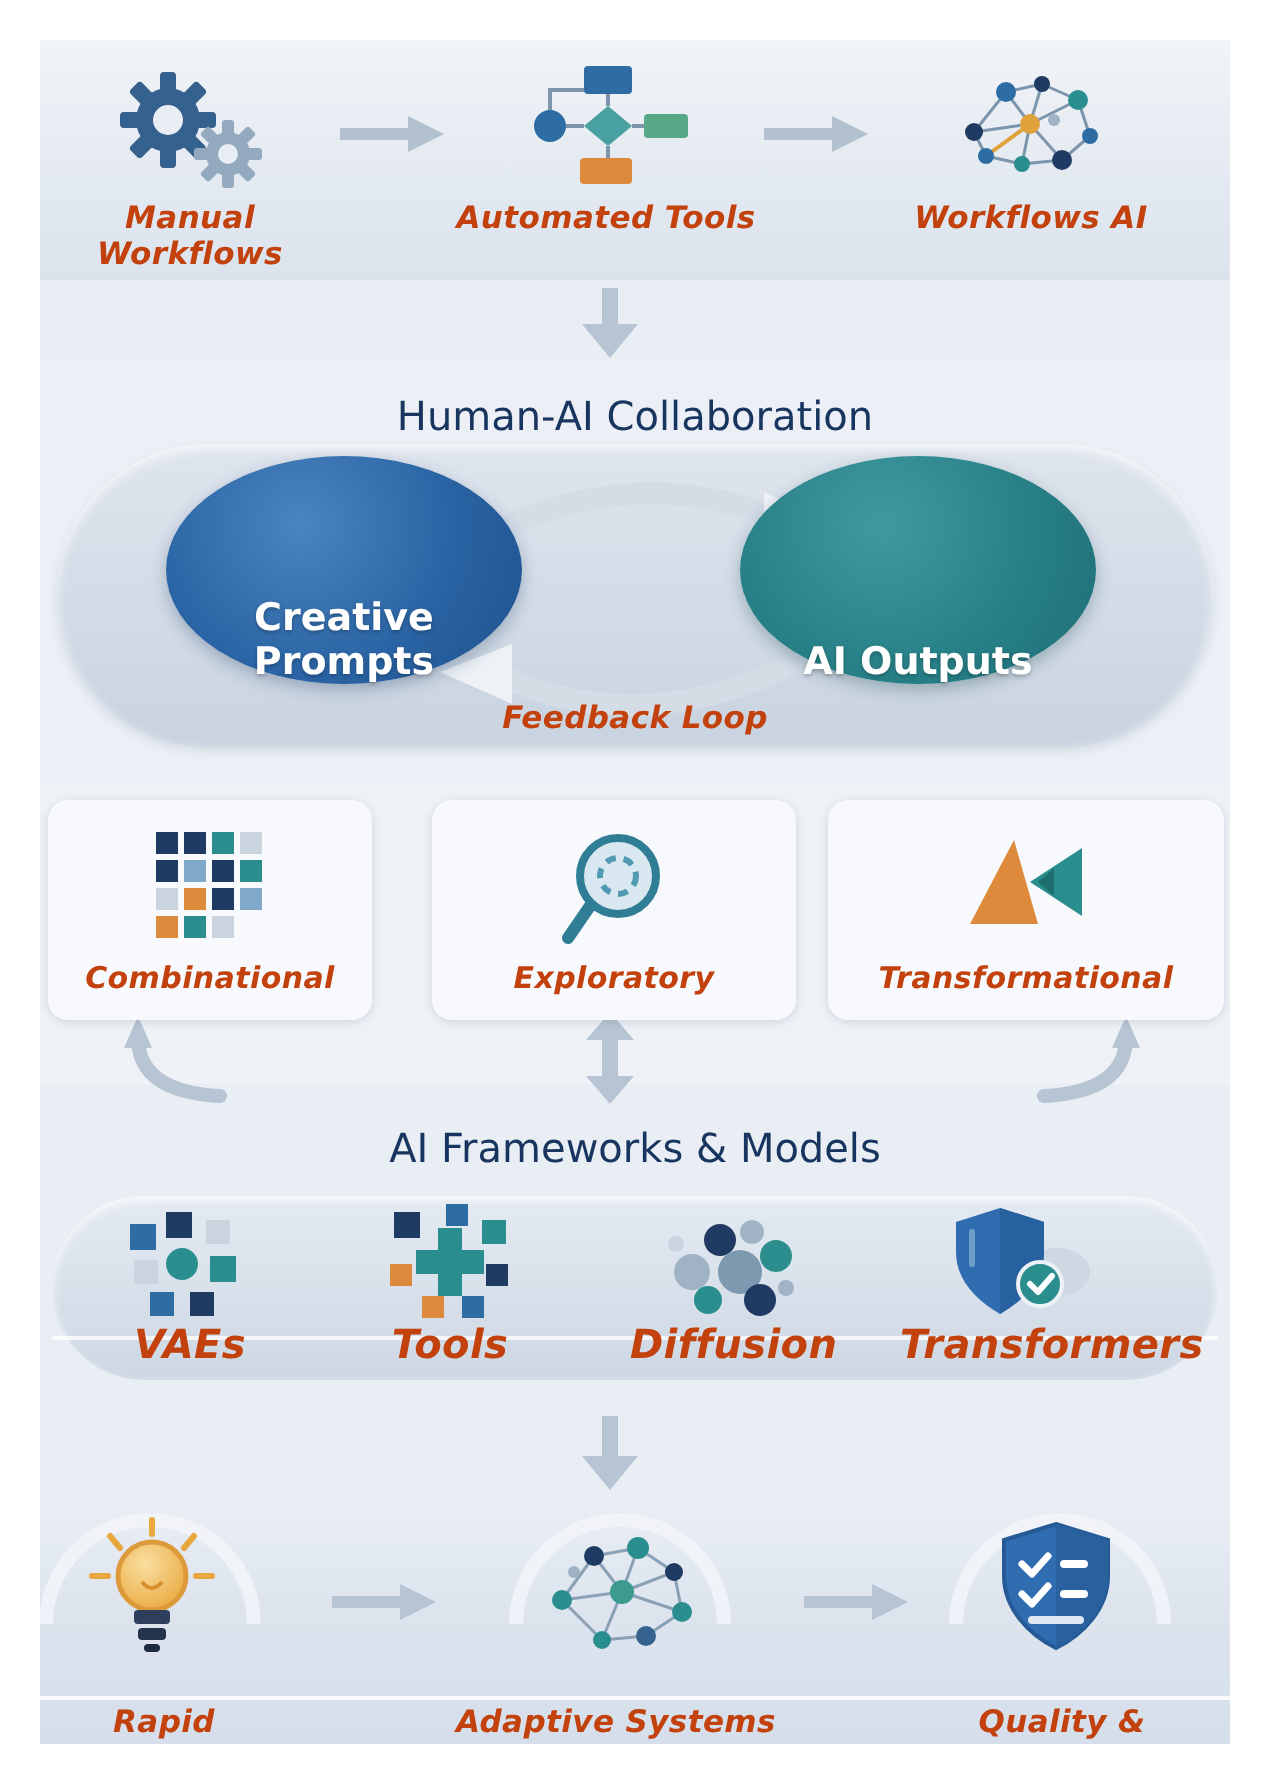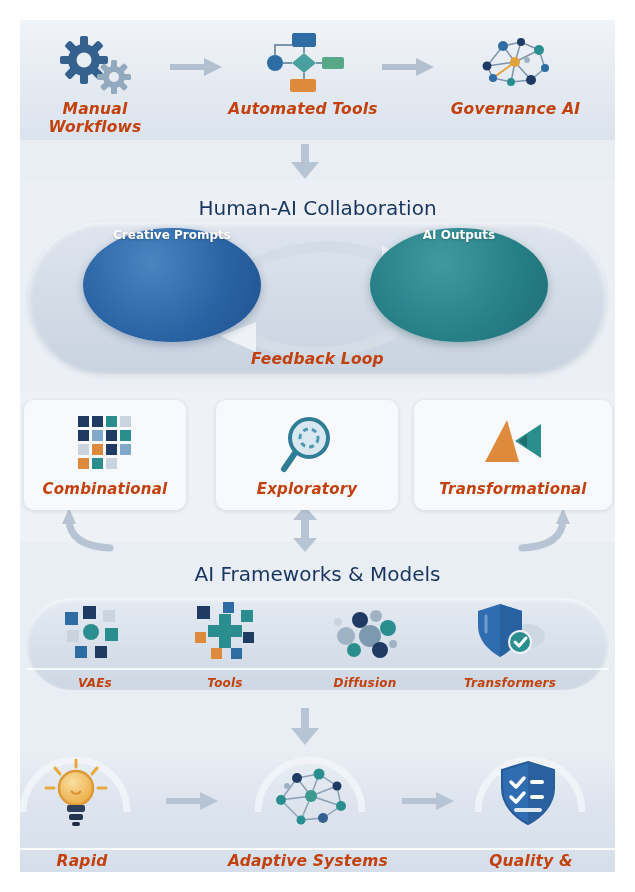--- a/index.html
+++ b/index.html
@@ -16,22 +16,22 @@
     background:linear-gradient(180deg,#f1f4f8 0%,#e3e9f1 60%,#dbe3ed 100%); }
   .top-col { top:10px; text-align:center; }
   .top-icon { height:66px; display:flex; align-items:center; justify-content:center; }
   .top-col .lbl { margin-top:4px; font-size:15.5px; }
 
   
   .collab-bg { left:0; top:160px; width:595px; height:220px; background:#ecf0f6; }
   .collab-band { left:8px; top:202px; width:579px; height:152px; border-radius:76px;
     background:linear-gradient(180deg,#dfe5ee 0%,#d2dbe6 55%,#c9d3e0 100%);
     box-shadow:inset 0 2px 6px rgba(255,255,255,.8), 0 2px 5px rgba(60,80,110,.12); }
-  .ellipse { width:178px; height:114px; border-radius:50%; display:flex; align-items:flex-start;
-    justify-content:center; text-align:center; color:#fff; font-weight:bold; font-size:12px;
+  .ellipse { width:178px; height:114px; border-radius:50%; display:flex; align-items:flex-end;
+    justify-content:center; text-align:center; color:#fff; font-weight:bold; font-size:19px;
     text-shadow:0 1px 2px rgba(0,0,0,.25); z-index:3; }
   .ellipse.blue { left:63px; top:208px;
     background:radial-gradient(circle at 38% 30%, #4a85c0, #2a64a4 55%, #1f518d);
     box-shadow:0 3px 8px rgba(30,60,100,.3); }
   .ellipse.teal { left:350px; top:208px;
     background:radial-gradient(circle at 40% 30%, #3f9aa0, #277f86 58%, #1e6d74);
     box-shadow:0 3px 8px rgba(20,70,75,.3); }
   .ellipse span { display:block; width:120px; }
   .loop-arrows { left:8px; top:202px; z-index:2; }
   .feedback { left:0; top:330px; width:595px; z-index:4; font-size:15.5px; }
@@ -42,21 +42,21 @@
     box-shadow:0 1px 4px rgba(40,60,90,.14); display:flex; flex-direction:column;
     align-items:center; justify-content:space-between; padding:14px 2px 12px; z-index:2; }
   .card .lbl { font-size:15px; }
 
   
   .fw-title { top:542px; }
   .fw-band { left:6px; top:578px; width:583px; height:92px; border-radius:46px;
     background:linear-gradient(180deg,#e4eaf2 0%,#d6dfe9 60%,#cdd7e3 100%);
     box-shadow:inset 0 2px 5px rgba(255,255,255,.8); }
   .fw-line { left:6px; top:648px; width:583px; height:2px; background:rgba(255,255,255,.75); }
-  .fw-item-label { top:656px; font-size:12px; }
+  .fw-item-label { top:640px; font-size:20px; }
 
   
   .band-bottom { left:0; top:732px; width:595px; height:120px;
     background:linear-gradient(180deg,#e9eef4 0%,#dde4ee 45%,#d5deea 100%); }
   .bottom-strip { left:0; top:828px; width:595px; height:24px;
     border-top:2px solid rgba(255,255,255,.85); }
   .bottom-label { top:832px; font-size:15.5px; }
 
   .arrow-svg { display:block; }
 </style>
@@ -153,21 +153,21 @@
         <circle cx="46" cy="10" r="4" fill="#1f3b63"></circle>
         <circle cx="64" cy="18" r="5" fill="#2a8e8e"></circle>
         <circle cx="70" cy="36" r="4" fill="#2e6da4"></circle>
         <circle cx="56" cy="48" r="5" fill="#1f3b63"></circle>
         <circle cx="36" cy="50" r="4" fill="#2a8e8e"></circle>
         <circle cx="18" cy="46" r="4" fill="#2e6da4"></circle>
         <circle cx="40" cy="30" r="5" fill="#e0a33c"></circle>
         <circle cx="52" cy="28" r="3" fill="#9fb3c4"></circle>
       </svg>
     </div>
-    <div class="lbl">Governance AI</div>
+    <div class="lbl">Workflows AI</div>
   </div>
 
   <svg class="abs arrow-svg" style="left:271px;top:124px;" width="28" height="36">
     <rect x="10" y="0" width="8" height="19" fill="#b7c4d3"></rect>
     <polygon points="0,18 28,18 14,35" fill="#b7c4d3"></polygon>
   </svg>
 
   <div class="abs collab-bg"></div>
   <div class="abs title" style="top:176px;">Human-AI Collaboration</div>
   <div class="abs collab-band"></div>

